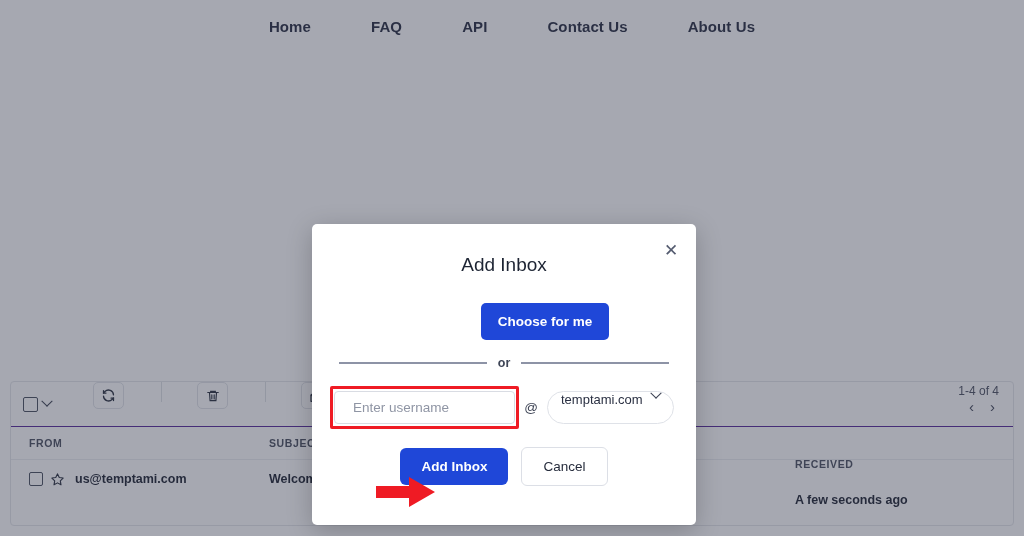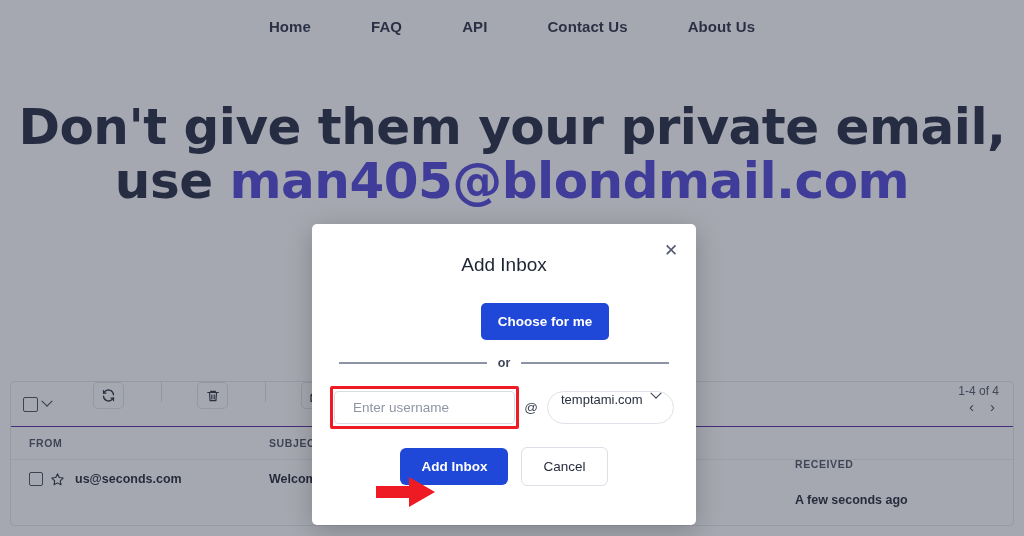--- a/index.html
+++ b/index.html
@@ -272,24 +272,20 @@
   <div class="site">
 
     <div class="navbar">
       <a class="nav-link">Home</a>
       <a class="nav-link">FAQ</a>
       <a class="nav-link">API</a>
       <a class="nav-link">Contact Us</a>
       <a class="nav-link">About Us</a>
     </div>
 
-    <div class="hero">
-      <div class="hero-line">Don't give them your private email,</div>
-      <div class="hero-line"><span>use </span><span class="hero-email">man405@blondmail.com</span></div>
-    </div>
 
     <div class="mail-panel">
 
       <div class="mail-toolbar">
         <div class="tb-check">
           <span class="cbox"></span>
           <span class="chev-small"></span>
         </div>
 
         <div class="tb-btn">
@@ -349,21 +345,21 @@
         <span class="col-recv">RECEIVED</span>
       </div>
 
       <div class="mail-row">
         <span class="row-icons">
           <span class="row-cbox"></span>
           <svg width="15" height="15" viewBox="0 0 24 24" fill="none" stroke="#1d2433" stroke-width="1.8" stroke-linejoin="round">
             <path d="M12 3l2.8 5.9 6.2.8-4.5 4.4 1.1 6.4L12 17.4 6.4 20.5l1.1-6.4L3 9.7l6.2-.8z"></path>
           </svg>
         </span>
-        <span class="col-from" style="width:194px">us@seconds.com</span>
+        <span class="col-from" style="width:194px">us@temptami.com</span>
         <span class="col-subject">Welcome to Inboxes Service</span>
         <span class="col-recv">A few seconds ago</span>
       </div>
 
     </div>
   </div>
 
   <div class="overlay"></div>
 
   <div class="modal">

